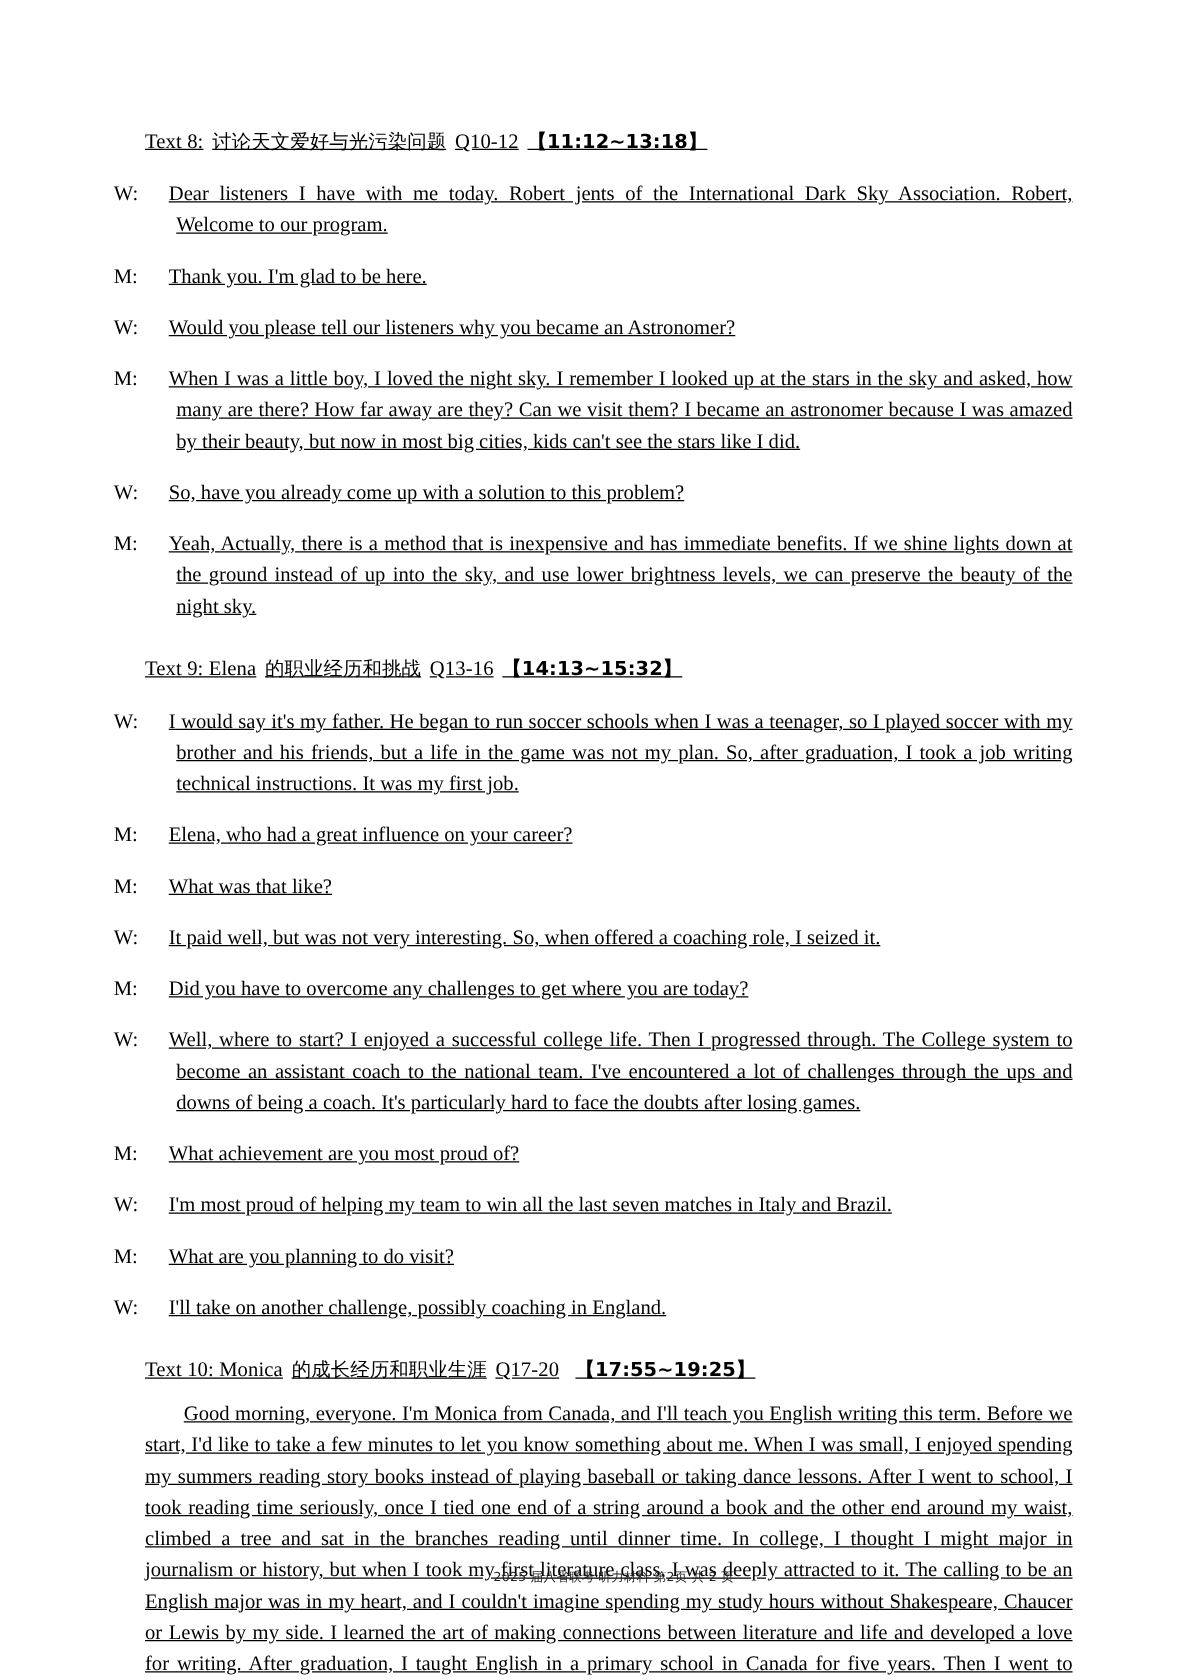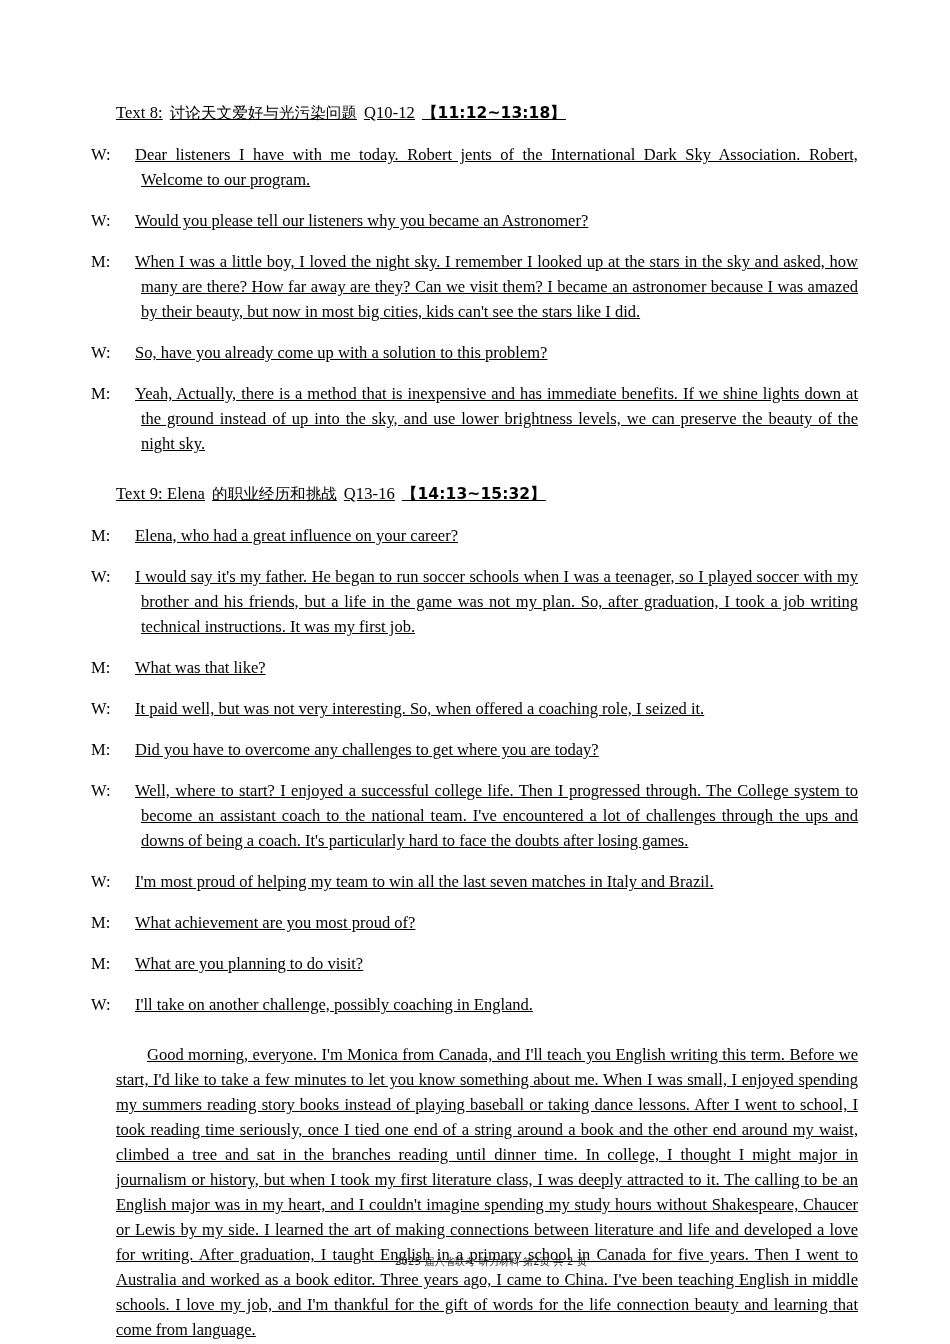--- a/index.html
+++ b/index.html
@@ -109,44 +109,48 @@
 <body>
 
 <div class="page">
   <div class="content">
 
     <div class="sec-head">
       <span>Text 8:</span><span class="sp"></span><span class="cn">讨论天文爱好与光污染问题</span><span class="sp"></span><span>Q10-12</span><span class="sp"></span><span class="brk">【11:12~13:18】</span>
     </div>
 
     <p class="dlg"><span class="spk">W:</span><span>Dear listeners I have with me today. Robert jents of the International Dark Sky Association. Robert, Welcome to our program.</span></p>
+    <p class="dlg"><span class="spk">M:</span><span>Thank you. I'm glad to be here.</span></p>
     <p class="dlg"><span class="spk">W:</span><span>Would you please tell our listeners why you became an Astronomer?</span></p>
     <p class="dlg"><span class="spk">M:</span><span>When I was a little boy, I loved the night sky. I remember I looked up at the stars in the sky and asked, how many are there? How far away are they? Can we visit them? I became an astronomer because I was amazed by their beauty, but now in most big cities, kids can't see the stars like I did.</span></p>
     <p class="dlg"><span class="spk">W:</span><span>So, have you already come up with a solution to this problem?</span></p>
     <p class="dlg"><span class="spk">M:</span><span>Yeah, Actually, there is a method that is inexpensive and has immediate benefits. If we shine lights down at the ground instead of up into the sky, and use lower brightness levels, we can preserve the beauty of the night sky.</span></p>
 
     <div class="gap"></div>
 
     <div class="sec-head">
       <span>Text 9: Elena</span><span class="sp"></span><span class="cn">的职业经历和挑战</span><span class="sp"></span><span>Q13-16</span><span class="sp"></span><span class="brk">【14:13~15:32】</span>
     </div>
 
+    <p class="dlg"><span class="spk">W:</span><span>I would say it's my father. He began to run soccer schools when I was a teenager, so I played soccer with my brother and his friends, but a life in the game was not my plan. So, after graduation, I took a job writing technical instructions. It was my first job.</span></p>
     <p class="dlg"><span class="spk">M:</span><span>Elena, who had a great influence on your career?</span></p>
-    <p class="dlg"><span class="spk">W:</span><span>I would say it's my father. He began to run soccer schools when I was a teenager, so I played soccer with my brother and his friends, but a life in the game was not my plan. So, after graduation, I took a job writing technical instructions. It was my first job.</span></p>
     <p class="dlg"><span class="spk">M:</span><span>What was that like?</span></p>
     <p class="dlg"><span class="spk">W:</span><span>It paid well, but was not very interesting. So, when offered a coaching role, I seized it.</span></p>
     <p class="dlg"><span class="spk">M:</span><span>Did you have to overcome any challenges to get where you are today?</span></p>
     <p class="dlg"><span class="spk">W:</span><span>Well, where to start? I enjoyed a successful college life. Then I progressed through. The College system to become an assistant coach to the national team. I've encountered a lot of challenges through the ups and downs of being a coach. It's particularly hard to face the doubts after losing games.</span></p>
+    <p class="dlg"><span class="spk">M:</span><span>What achievement are you most proud of?</span></p>
     <p class="dlg"><span class="spk">W:</span><span>I'm most proud of helping my team to win all the last seven matches in Italy and Brazil.</span></p>
-    <p class="dlg"><span class="spk">M:</span><span>What achievement are you most proud of?</span></p>
     <p class="dlg"><span class="spk">M:</span><span>What are you planning to do visit?</span></p>
     <p class="dlg"><span class="spk">W:</span><span>I'll take on another challenge, possibly coaching in England.</span></p>
 
     <div class="gap"></div>
 
+    <div class="sec-head">
+      <span>Text 10: Monica</span><span class="sp"></span><span class="cn">的成长经历和职业生涯</span><span class="sp"></span><span>Q17-20</span><span class="sp-wide"></span><span class="brk">【17:55~19:25】</span>
+    </div>
 
     <p class="mono">Good morning, everyone. I'm Monica from Canada, and I'll teach you English writing this term. Before we start, I'd like to take a few minutes to let you know something about me. When I was small, I enjoyed spending my summers reading story books instead of playing baseball or taking dance lessons. After I went to school, I took reading time seriously, once I tied one end of a string around a book and the other end around my waist, climbed a tree and sat in the branches reading until dinner time. In college, I thought I might major in journalism or history, but when I took my first literature class, I was deeply attracted to it. The calling to be an English major was in my heart, and I couldn't imagine spending my study hours without Shakespeare, Chaucer or Lewis by my side. I learned the art of making connections between literature and life and developed a love for writing. After graduation, I taught English in a primary school in Canada for five years. Then I went to Australia and worked as a book editor. Three years ago, I came to China. I've been teaching English in middle schools. I love my job, and I'm thankful for the gift of words for the life connection beauty and learning that come from language.</p>
 
 
     <p class="plain ans"><span class="cn">答案:</span><span class="g2"></span><span>9 ~ 5: BACBC</span><span class="g"></span><span>6、7: AC</span><span class="g"></span><span>8、9: BC</span><span class="g"></span><span>10 ~ 12: BCA</span><span class="g"></span><span>13 ~ 16: BACB</span><span class="g"></span><span>17 ~ 20:ACBA</span></p>
 
   </div>
 
   <div class="footer">2025 届八省联考·听力材料 第2页 共 2 页</div>
 </div>

